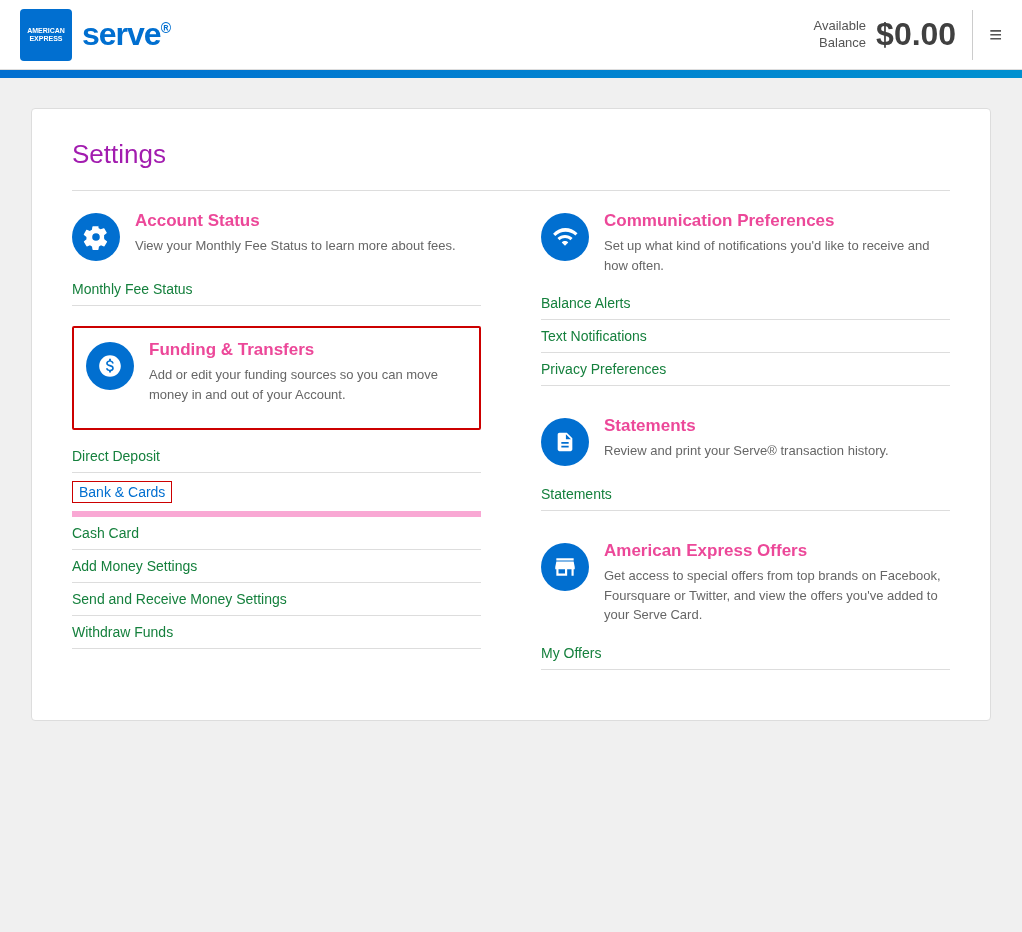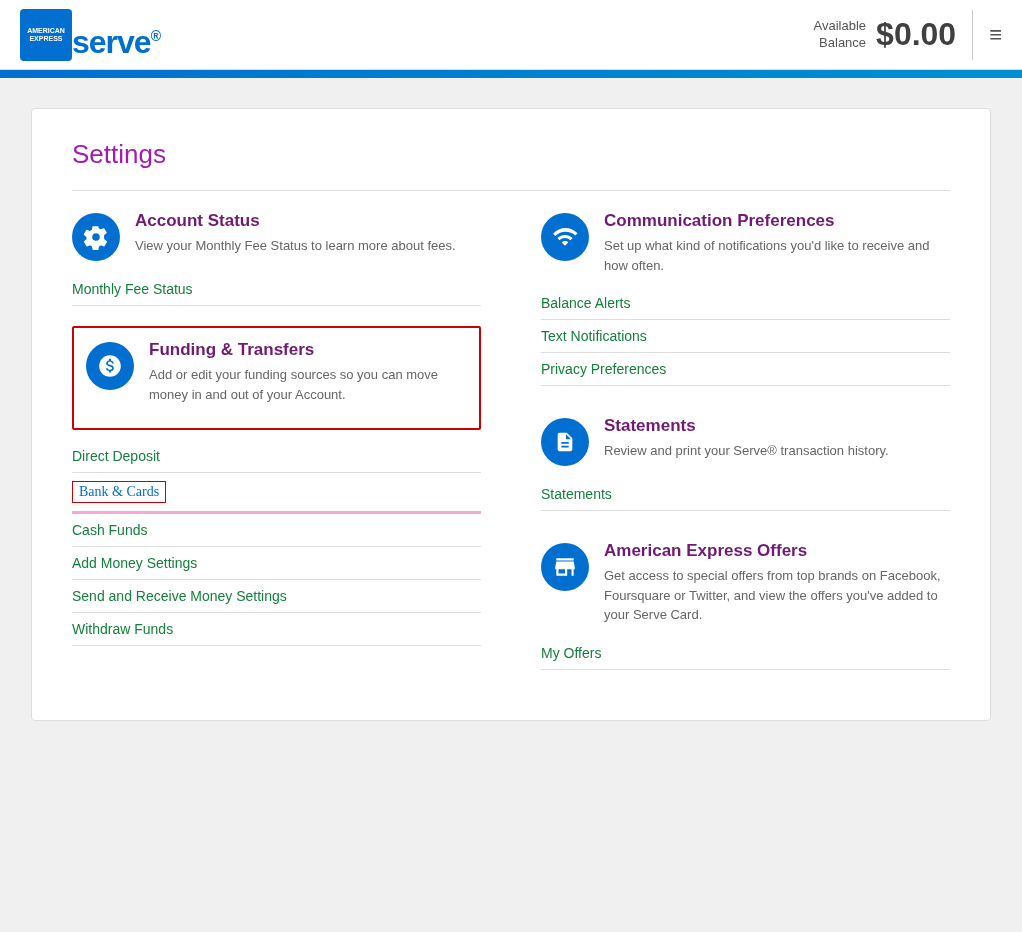--- a/index.html
+++ b/index.html
@@ -15,21 +15,22 @@
       background: #fff;
       border-bottom: 1px solid #ddd;
       display: flex;
       align-items: center;
       justify-content: space-between;
       padding: 0 20px;
       height: 70px;
     }
     .header-left {
       display: flex;
-      align-items: flex-end;
+      align-items: center;
+      gap: 10px;
     }
     .amex-logo {
       width: 52px;
       height: 52px;
       background: #016FD0;
       border-radius: 4px;
       display: flex;
       align-items: center;
       justify-content: center;
       flex-direction: column;
@@ -153,21 +154,21 @@
       fill: white;
     }
 
     .section-info {
       flex: 1;
     }
 
     .section-name {
       font-size: 17px;
       font-weight: bold;
-      color: #701a75;
+      color: #ec4899;
       margin-bottom: 5px;
     }
 
     .section-desc {
       font-size: 13px;
       color: #666;
       line-height: 1.5;
     }
 
     .section-links {
@@ -202,22 +203,21 @@
       border: 1px solid #cc0000;
       padding: 2px 6px;
       color: #016FD0;
       text-decoration: none;
       font-size: 14px;
       cursor: pointer;
     }
 
     .link-row {
       padding: 8px 0;
-      border-bottom: 3px solid #f9a8d4;
-      font-family: Liberation Serif, serif;
+      border-bottom: 6px solid #f9a8d4;
     }
   </style>
 </head>
 <body>
 
 <header class="header">
   <div class="header-left">
     <div class="amex-logo">
       <span class="amex-logo-text">AMERICAN<br>EXPRESS</span>
     </div>
@@ -277,21 +277,21 @@
                 <div class="section-name">Funding &amp; Transfers</div>
                 <div class="section-desc">Add or edit your funding sources so you can move money in and out of your Account.</div>
               </div>
             </div>
           </div>
           <div class="section-links">
             <a class="section-link">Direct Deposit</a>
             <div class="link-row">
               <a class="link-highlighted">Bank &amp; Cards</a>
             </div>
-            <a class="section-link">Cash Funds</a>
+            <a class="section-link">Cash Card</a>
             <a class="section-link">Add Money Settings</a>
             <a class="section-link">Send and Receive Money Settings</a>
             <a class="section-link">Withdraw Funds</a>
           </div>
         </div>
 
       </div>
 
       <div>
 

